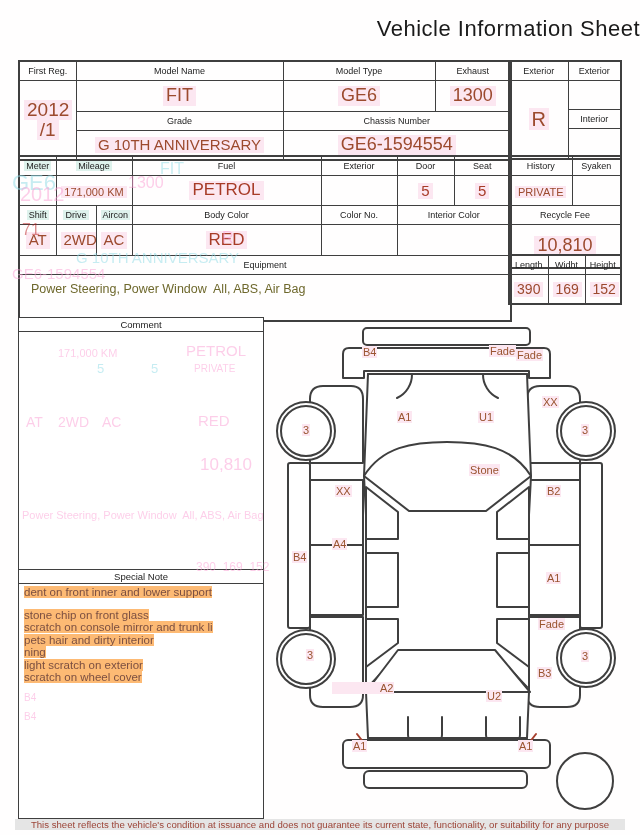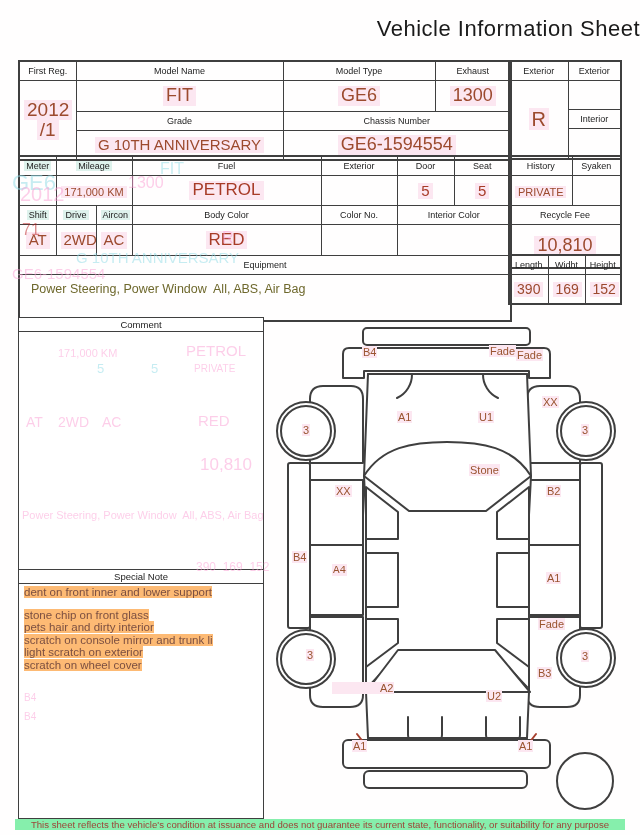--- a/index.html
+++ b/index.html
@@ -22,21 +22,21 @@
   #eqcell .eq{color:#6e682c;font-size:12.5px;margin:2px 0 0 4px;white-space:pre-wrap;text-align:left;}
   
   #commentbox{left:18px;top:317px;width:244px;height:500px;border:1.5px solid #3f3f3f;background:#fff;}
   .boxhead{border-bottom:1px solid #3f3f3f;font-size:9.5px;text-align:center;height:13px;line-height:13px;}
   #snhead{position:absolute;top:251px;left:0;right:0;border-top:1px solid #3f3f3f;border-bottom:1px solid #3f3f3f;
           font-size:9.5px;text-align:center;height:13px;line-height:13px;}
   #notes{position:absolute;top:268px;left:5px;right:2px;font-size:11.5px;line-height:12.5px;color:#7b4f41;}
   #notes .nline{min-height:10px;}
   #notes .nline span{background:#fdba74;}
   #footer{left:0;top:819px;width:640px;text-align:center;font-size:9.6px;color:#9c4538;}
-  #footer span{background:#86efac;padding:0 16px;}
+  #footer span{background:#e5e5e5;padding:0 16px;}
   
   .dlabel{position:absolute;font-size:11px;line-height:12px;color:#9a5430;background:#fce7f1;padding:0 1px;white-space:nowrap;}
   
   .ghost{position:absolute;opacity:.5;white-space:pre;line-height:1;pointer-events:none;font-family:"Liberation Sans",sans-serif;}
   svg{position:absolute;}
 </style>
 </head>
 <body>
 
 <div class="page">
@@ -194,22 +194,23 @@
   </tbody>
     </table>
 
   <div class="abs" id="commentbox">
     <div class="boxhead">Comment</div>
     <div id="snhead">Special Note</div>
     <div id="notes">
         <div class="nline"><span>dent on front inner and lower support</span></div>
         <div class="nline"></div>
         <div class="nline"><span>stone chip on front glass</span></div>
+        <div class="nline"><span>scratch on console mirror and trunk li</span></div>
         <div class="nline"><span>pets hair and dirty interior</span></div>
-        <div class="nline"><span>scratch on console mirror and trunk li</span></div>
+        <div class="nline"><span>ning</span></div>
         <div class="nline"><span>light scratch on exterior</span></div>
         <div class="nline"><span>scratch on wheel cover</span></div>
       </div>
   </div>
 
   <svg style="left:270px;top:315px;" width="370" height="500" viewBox="0 0 370 500">
     <g fill="#ffffff" stroke="#3f3f3f" stroke-width="2" stroke-linejoin="round" stroke-linecap="round">
 
       <rect x="18" y="148" width="22" height="165" rx="2"></rect>
       <path d="M40,148 V84 Q40,71 53,71 H81 Q93,71 93,84 V148 Z"></path>
@@ -280,21 +281,21 @@
       <span class="dlabel" style="left: 516px; top: 349px;">Fade</span>
       <span class="dlabel" style="left: 542px; top: 396px;">XX</span>
       <span class="dlabel" style="left: 397px; top: 411px;">A1</span>
       <span class="dlabel" style="left: 478px; top: 411px;">U1</span>
       <span class="dlabel" style="left: 302px; top: 424px;">3</span>
       <span class="dlabel" style="left: 581px; top: 424px;">3</span>
       <span class="dlabel" style="left: 469px; top: 464px;">Stone</span>
       <span class="dlabel" style="left: 335px; top: 485px;">XX</span>
       <span class="dlabel" style="left: 546px; top: 485px;">B2</span>
       <span class="dlabel" style="left: 292px; top: 551px;">B4</span>
-      <span class="dlabel" style="left: 332px; top: 564px; font-family: Liberation Mono, monospace;">A4</span>
+      <span class="dlabel" style="left: 332px; top: 538px;">A4</span>
       <span class="dlabel" style="left: 546px; top: 572px;">A1</span>
       <span class="dlabel" style="left: 538px; top: 618px;">Fade</span>
       <span class="dlabel" style="left: 306px; top: 649px;">3</span>
       <span class="dlabel" style="left: 581px; top: 650px;">3</span>
       <span class="dlabel" style="left: 332px; top: 682px; padding-left: 48px;">A2</span>
       <span class="dlabel" style="left: 537px; top: 667px;">B3</span>
       <span class="dlabel" style="left: 486px; top: 690px;">U2</span>
       <span class="dlabel" style="left: 352px; top: 740px;">A1</span>
       <span class="dlabel" style="left: 518px; top: 740px;">A1</span>
     </div>

